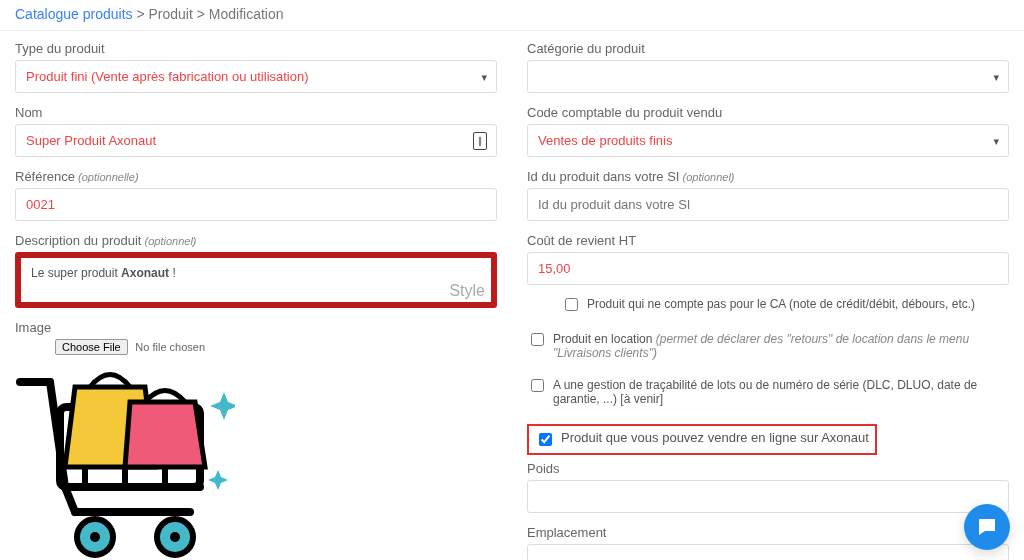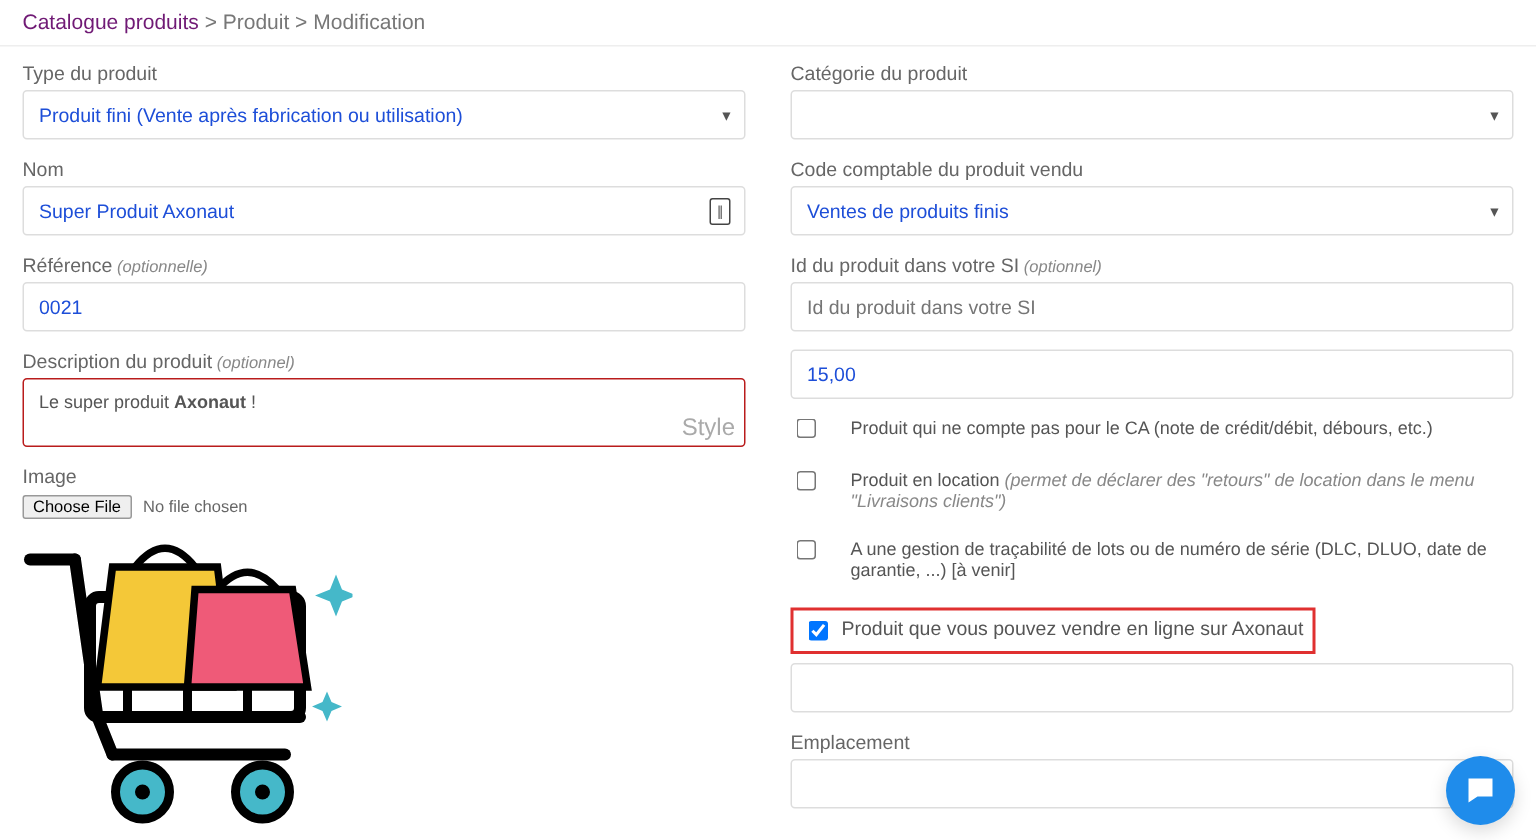--- a/index.html
+++ b/index.html
@@ -9,42 +9,42 @@
     font-size: 13px;
     color: #555;
     background: #fff;
   }
   .breadcrumb {
     padding: 6px 15px 8px 15px;
     border-bottom: 1px solid #eee;
     font-size: 14px;
     color: #777;
   }
-  .breadcrumb a { color: #701a75; text-decoration: none; }
+  .breadcrumb a { color: #3b82f6; text-decoration: none; }
   .content {
     display: flex;
     padding: 10px 15px;
     gap: 30px;
   }
   .col { flex: 1; min-width: 0; }
   .form-group { margin-bottom: 12px; }
   .form-label {
     display: block;
     font-size: 13px;
     color: #666;
     margin-bottom: 4px;
   }
   .form-label .opt { font-style: italic; color: #888; font-size: 11px; text-align: right; }
   .form-control {
     width: 100%;
     padding: 8px 10px;
     border: 1px solid #ddd;
     border-radius: 3px;
     font-size: 13px;
-    color: #1d4ed8;
+    color: #ef4444;
     background: #fff;
     font-family: inherit;
   }
   select.form-control {
     appearance: none;
     -webkit-appearance: none;
     background-image: none;
     padding-right: 24px;
   }
   .select-wrap { position: relative; }
@@ -67,51 +67,52 @@
     width: 14px;
     height: 18px;
     border: 1px solid #444;
     border-radius: 2px;
     font-size: 9px;
     line-height: 16px;
     text-align: center;
     color: #444;
   }
   .rte-box {
-    border: 1px solid #b91c1c;
+    border: 6px solid #b91c1c;
     border-radius: 3px;
     padding: 8px 10px 22px 10px;
     min-height: 44px;
     position: relative;
     font-size: 12px;
   }
   .rte-box .style-label {
     position: absolute;
     right: 6px;
     bottom: 2px;
     font-size: 16px;
     color: #aaa;
   }
-  .file-row { margin-top: 2px; }
+  .file-row { margin-top: 2px; margin-left: 40px; }
   .file-row button {
     font-size: 11px;
     padding: 1px 6px;
     border: 1px solid #999;
     background: #efefef;
     border-radius: 2px;
     font-family: inherit;
   }
   .file-row span { font-size: 11px; color: #666; margin-left: 4px; }
   .check-row {
     display: flex;
     align-items: flex-start;
-    gap: 20px;
+    gap: 6px;
     font-size: 12px;
     color: #555;
     margin-bottom: 18px;
+    justify-content: center;
   }
   .check-row input { margin-top: 1px; }
   .check-row .sub { font-style: italic; color: #888; }
   .highlighted {
     border: 2px solid #e03030;
     padding: 4px 6px;
     display: inline-flex;
     align-items: flex-start;
     gap: 6px;
     margin-bottom: 6px;
@@ -236,20 +237,21 @@
     </div>
 
     <div class="form-group">
       <label class="form-label">
         <span>Id du produit dans votre SI</span><span class="opt"> (optionnel)</span>
       </label>
       <input class="form-control" placeholder="Id du produit dans votre SI" style="">
     </div>
 
     <div class="form-group">
+      <label class="form-label">Coût de revient HT</label>
       <input class="form-control" value="15,00" style="">
     </div>
 
     <div class="check-row">
       <input type="checkbox" style="">
       <span>Produit qui ne compte pas pour le CA (note de crédit/débit, débours, etc.)</span>
     </div>
 
     <div class="check-row">
       <input type="checkbox" style="">
@@ -262,20 +264,21 @@
       <input type="checkbox" style="">
       <span>A une gestion de traçabilité de lots ou de numéro de série (DLC, DLUO, date de garantie, ...) [à venir]</span>
     </div>
 
     <div class="highlighted">
       <input type="checkbox" checked="" style="">
       <span>Produit que vous pouvez vendre en ligne sur Axonaut</span>
     </div>
 
     <div class="form-group">
+      <label class="form-label">Poids</label>
       <input class="form-control" style="">
     </div>
 
     <div class="form-group">
       <label class="form-label">Emplacement</label>
       <input class="form-control" style="">
     </div>
 
   </div>
 </div>

